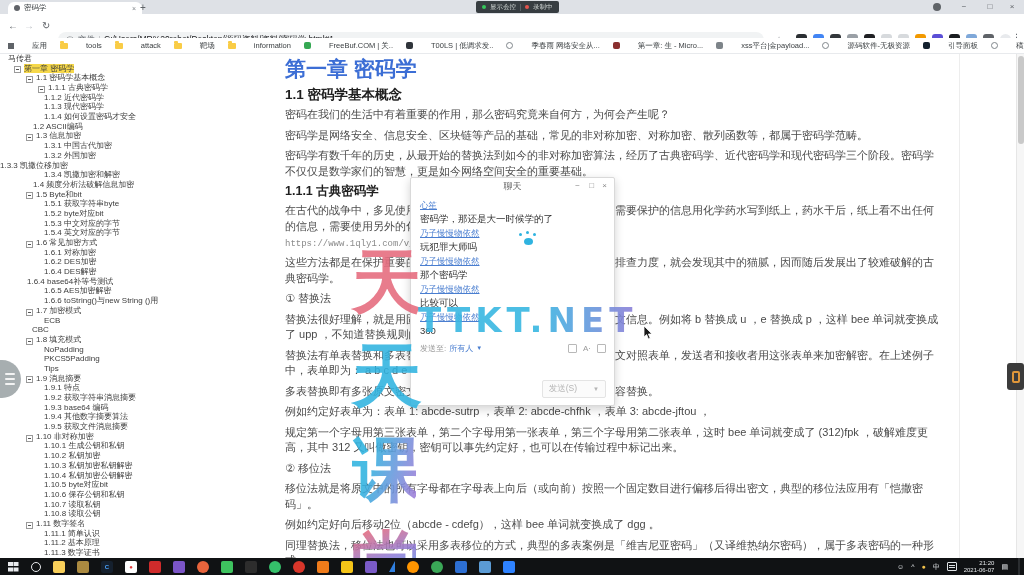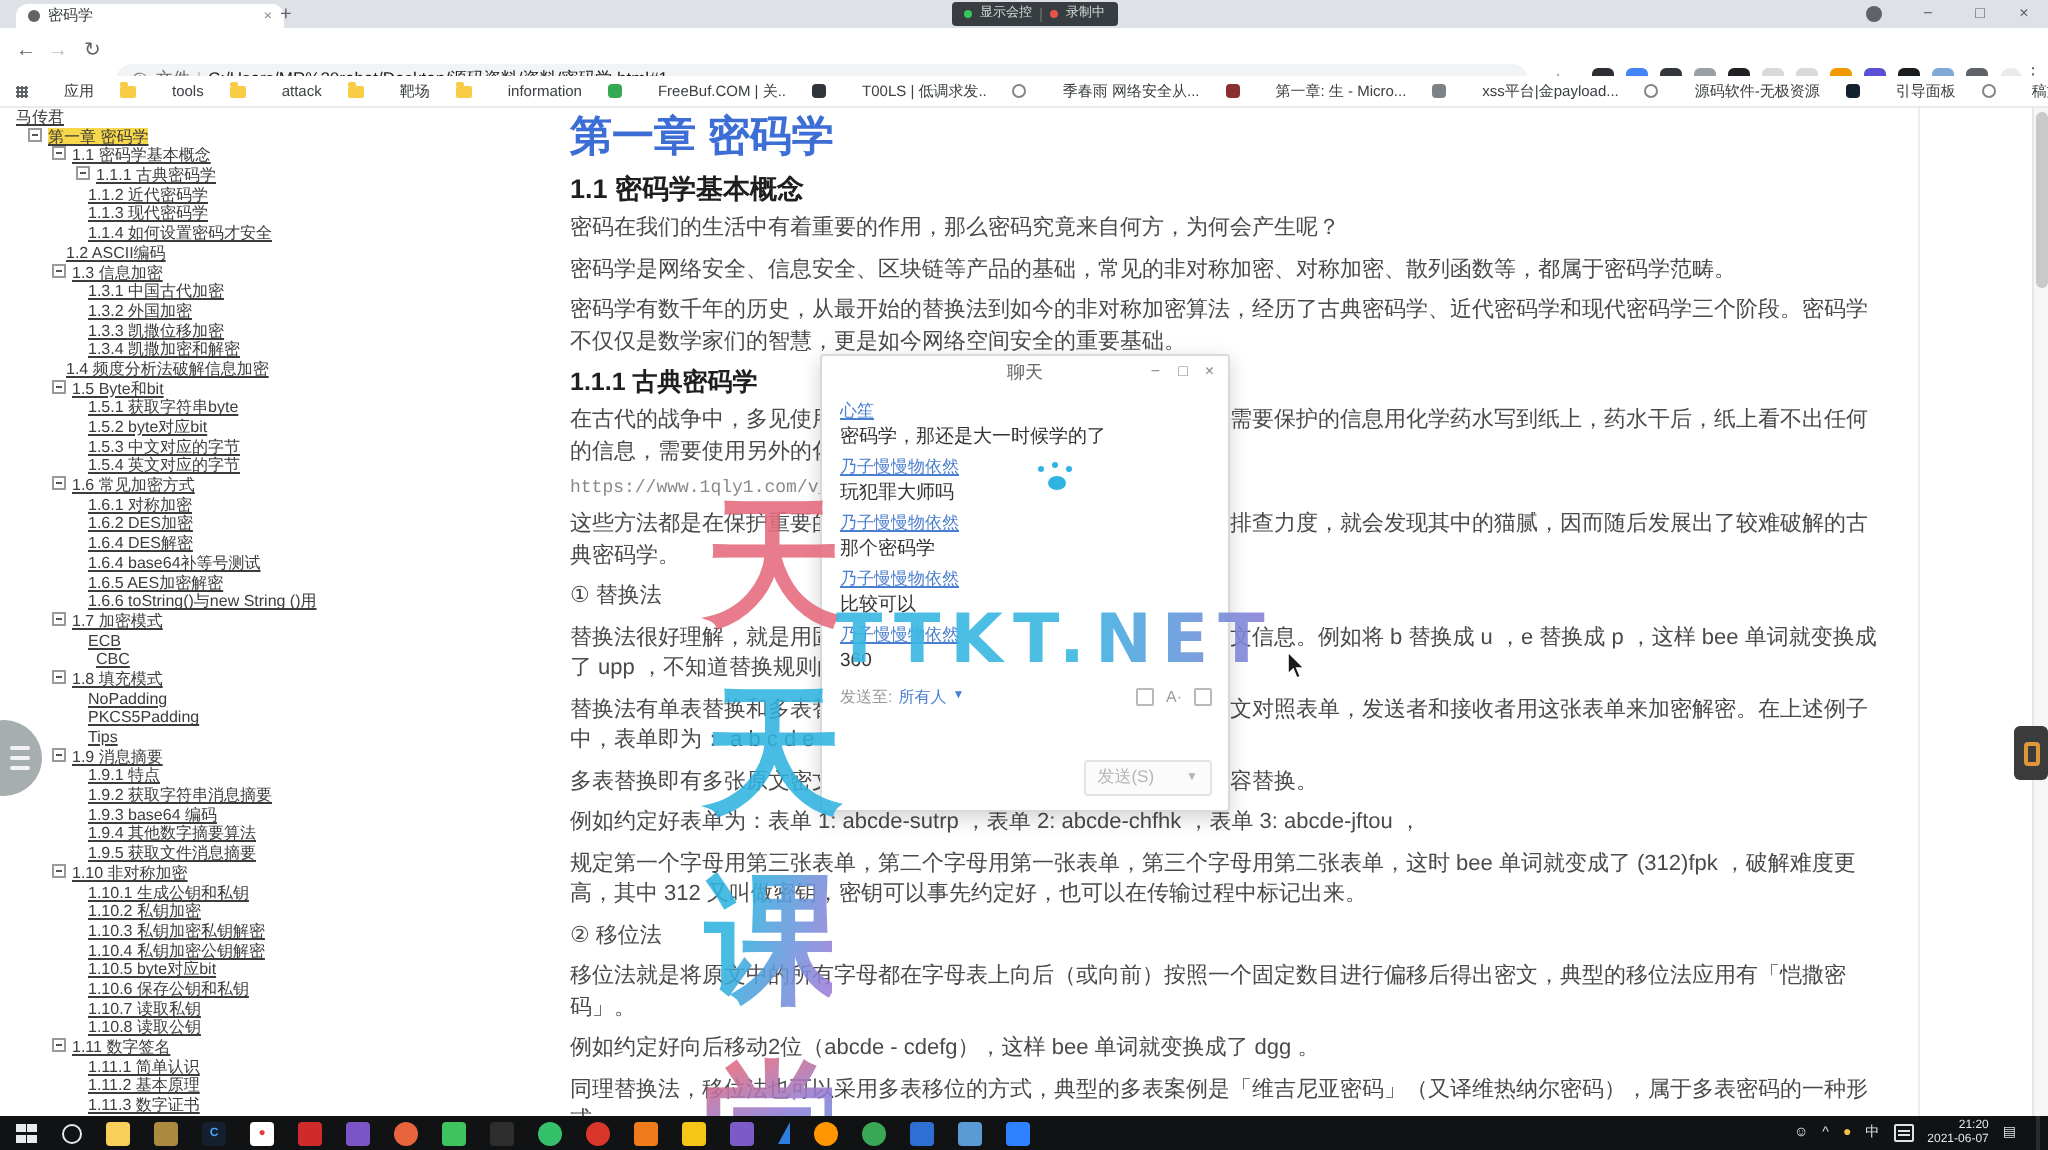--- a/index.html
+++ b/index.html
@@ -51,21 +51,21 @@
   .ico-site{width:7px;height:7px;border-radius:2px;}
   .ico-globe{width:7px;height:7px;border-radius:50%;border:1px solid #80868b;box-sizing:border-box;}
   #readlist{margin-left:auto;display:flex;align-items:center;gap:4px;padding-right:8px;}
   #readlist .div{width:1px;height:10px;background:#dadce0;margin-right:4px;}
   #readlist span.t{font-size:7.5px;color:#3c4043;}
   .ico-readlist{width:7px;height:7px;border:1px solid #5f6368;box-sizing:border-box;border-radius:1px;}
 
   
   #sidebar{position:absolute;left:0;top:54px;width:262px;height:504px;background:#fff;
            border-right:1px solid #e4e4e4;overflow:hidden;}
-  .toc-row{height:9.7px;line-height:9.7px;font-size:8px;color:#3c3c3c;white-space:nowrap;display:flex;align-items:flex-start;text-decoration:underline;}
+  .toc-row{height:9.7px;line-height:9.7px;font-size:8px;color:#3c3c3c;white-space:nowrap;display:flex;align-items:flex-end;}
   .exp{display:inline-block;width:7px;height:7px;border:1px solid #9a9a9a;box-sizing:border-box;background:#fff;
        margin-right:3px;position:relative;flex:0 0 auto;}
   .exp::before{content:"";position:absolute;left:1px;top:2px;width:3px;height:1px;background:#555;}
   .toc-label.sel{background:#f6d84a;}
 
   
   #main{position:absolute;left:262px;top:54px;width:698px;height:504px;background:#fff;
         border-right:1px solid #ededed;overflow:hidden;box-sizing:border-box;}
   #main-inner{padding:3px 18px 0 23px;}
   .c-h1{font-size:21px;line-height:23px;font-weight:bold;color:#3c6ed5;margin:0 0 7px 0;}
@@ -292,21 +292,21 @@
     <div class="toc-row" style="padding-left: 26px;">
       <span class="exp"></span>
       <span class="toc-label">1.3 信息加密</span>
     </div>
     <div class="toc-row" style="padding-left: 44px;">
       <span class="toc-label">1.3.1 中国古代加密</span>
     </div>
     <div class="toc-row" style="padding-left: 44px;">
       <span class="toc-label">1.3.2 外国加密</span>
     </div>
-    <div class="toc-row" style="padding-left: 44px;">
+    <div class="toc-row" style="">
       <span class="toc-label">1.3.3 凯撒位移加密</span>
     </div>
     <div class="toc-row" style="padding-left: 44px;">
       <span class="toc-label">1.3.4 凯撒加密和解密</span>
     </div>
     <div class="toc-row" style="padding-left: 33px;">
       <span class="toc-label">1.4 频度分析法破解信息加密</span>
     </div>
     <div class="toc-row" style="padding-left: 26px;">
       <span class="exp"></span>
@@ -330,37 +330,37 @@
     </div>
     <div class="toc-row" style="padding-left: 44px;">
       <span class="toc-label">1.6.1 对称加密</span>
     </div>
     <div class="toc-row" style="padding-left: 44px;">
       <span class="toc-label">1.6.2 DES加密</span>
     </div>
     <div class="toc-row" style="padding-left: 44px;">
       <span class="toc-label">1.6.4 DES解密</span>
     </div>
-    <div class="toc-row" style="padding-left: 44px;">
+    <div class="toc-row" style="padding-left: 27px;">
       <span class="toc-label">1.6.4 base64补等号测试</span>
     </div>
     <div class="toc-row" style="padding-left: 44px;">
       <span class="toc-label">1.6.5 AES加密解密</span>
     </div>
     <div class="toc-row" style="padding-left: 44px;">
       <span class="toc-label">1.6.6 toString()与new String ()用</span>
     </div>
     <div class="toc-row" style="padding-left: 26px;">
       <span class="exp"></span>
       <span class="toc-label">1.7 加密模式</span>
     </div>
     <div class="toc-row" style="padding-left: 44px;">
       <span class="toc-label">ECB</span>
     </div>
-    <div class="toc-row" style="padding-left: 48px;">
+    <div class="toc-row" style="padding-left: 32px;">
       <span class="toc-label">CBC</span>
     </div>
     <div class="toc-row" style="padding-left: 26px;">
       <span class="exp"></span>
       <span class="toc-label">1.8 填充模式</span>
     </div>
     <div class="toc-row" style="padding-left: 44px;">
       <span class="toc-label">NoPadding</span>
     </div>
     <div class="toc-row" style="padding-left: 44px;">

